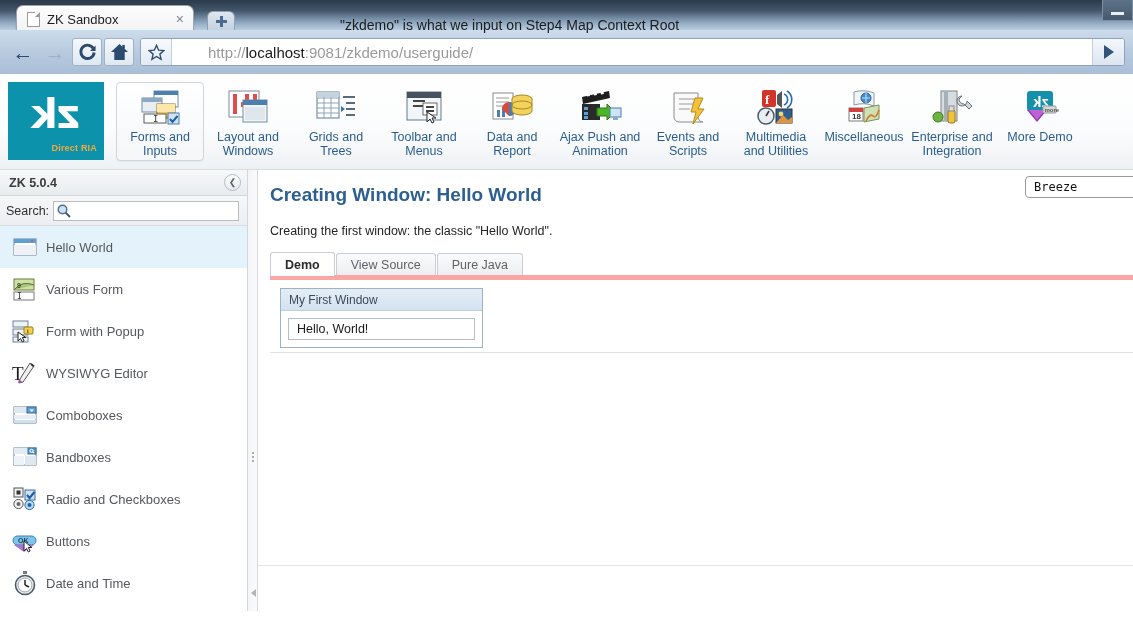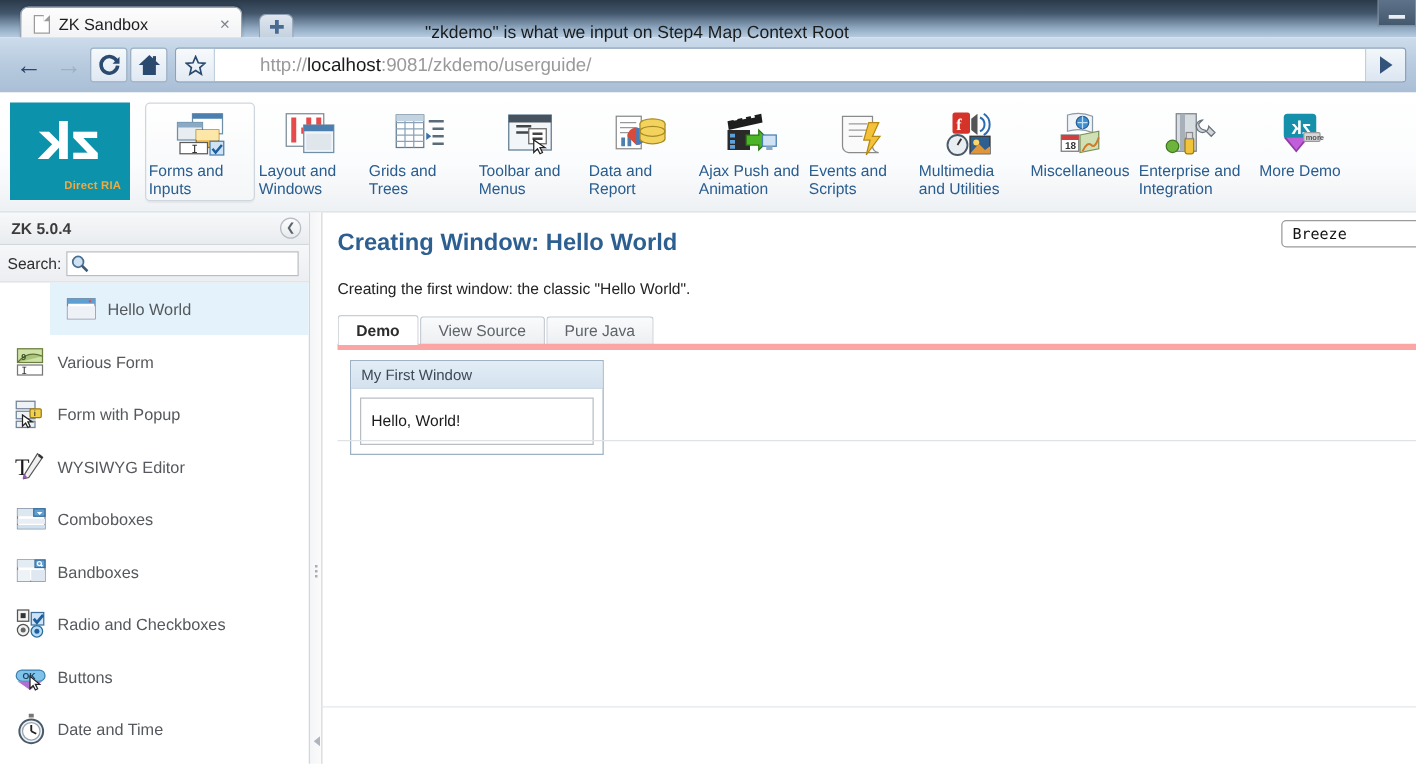--- a/index.html
+++ b/index.html
@@ -200,21 +200,21 @@
     flex: 0 0 auto;
   }
   .tbitem.sel {
     background: linear-gradient(to bottom,#ffffff,#f4f6f8);
     border: 1px solid #cfd6dd;
     box-shadow: 0 1px 1px rgba(0,0,0,.05);
   }
   .tbicon { width: 46px; height: 40px; margin-bottom: 2px; }
   .tblabel {
     font-size: 12.5px; line-height: 14px;
-    color: #2a5d8f; 
+    color: #2a5d8f; text-align: center;
   }
   .tbitem.sel .tblabel { color: #2a5d8f; }
 
   
   .appbody { display: flex; height: 441px; background:#fff; }
 
   .sidebar {
     width: 248px;
     border-right: 1px solid #d3d7dc;
     display: flex; flex-direction: column;
@@ -255,21 +255,21 @@
     font-size:12px; font-family:"Liberation Sans",sans-serif;
     width: 100%; height:16px; color:#333;
   }
   .side-list { flex:1 1 auto; overflow: hidden; }
   .side-item {
     height: 42px;
     display:flex; align-items:center;
     padding-left: 12px;
     font-size: 13px; color: #55585c;
   }
-  .side-item.active { background: #e3f2fb; margin-left: 40px; }
+  .side-item.active { background: #e3f2fb; }
   .side-ic { width: 26px; height: 26px; margin-right: 8px; flex:0 0 auto; }
 
   .splitter {
     width: 10px;
     background: linear-gradient(to right,#f4f5f7,#fbfbfc);
     border-right: 1px solid #d3d7dc;
     position: relative;
     flex: 0 0 auto;
   }
   .split-grip {
@@ -353,21 +353,21 @@
     background: linear-gradient(to bottom,#e3edf6,#d4e2ef);
     border-bottom: 1px solid #bfd0e0;
     display:flex;align-items:center;
     padding-left: 8px;
     font-size: 12px; color: #3c4a58;
   }
   .zwin-body { padding: 7px; }
   .zwin-inner {
     border: 1px solid #b9bec5;
     background:#fff;
-    height: 38px;
+    height: 22px;
     display:flex;align-items:center;
     padding-left: 8px;
     font-size: 12.5px; color: #1a1a1a;
   }
 
   .bottom-rule {
     position:absolute; left:0; right:0; top: 395px;
     border-bottom: 1px solid #e4e7ea;
   }
 </style>

